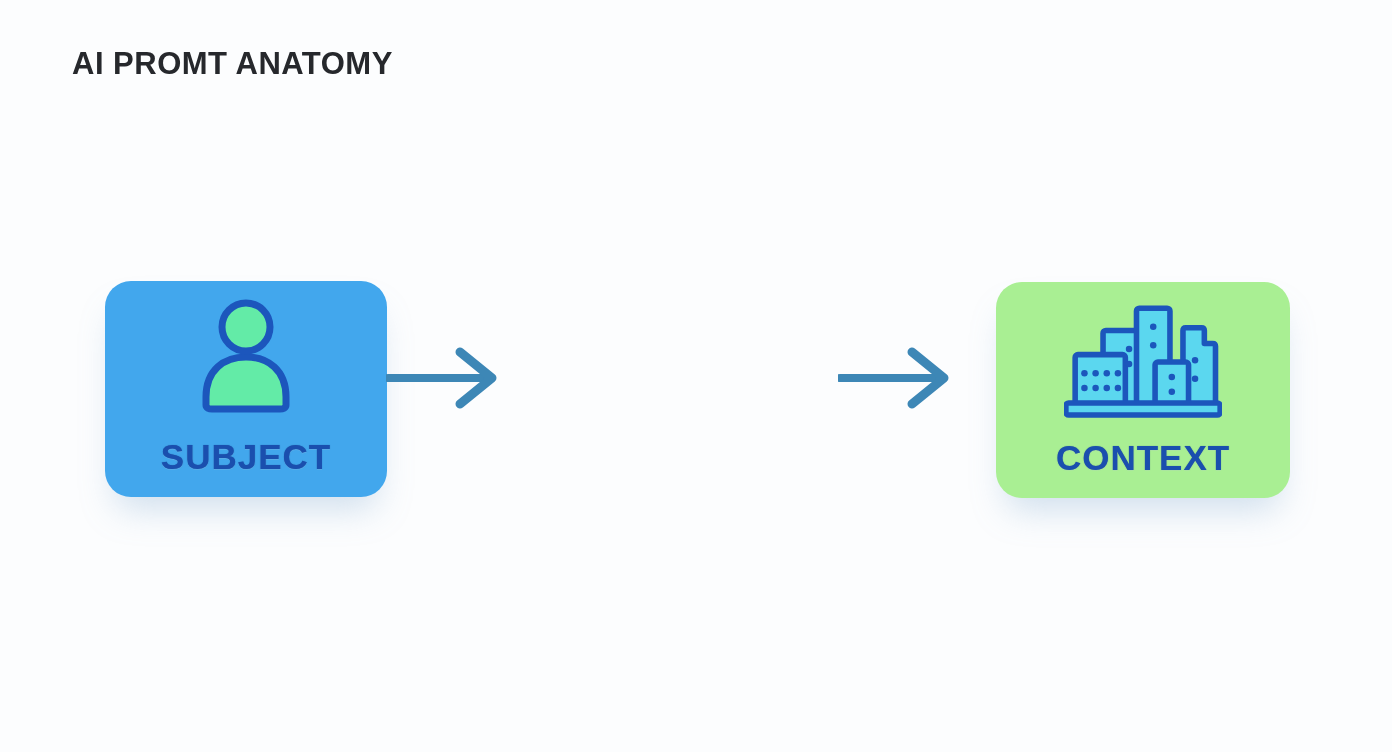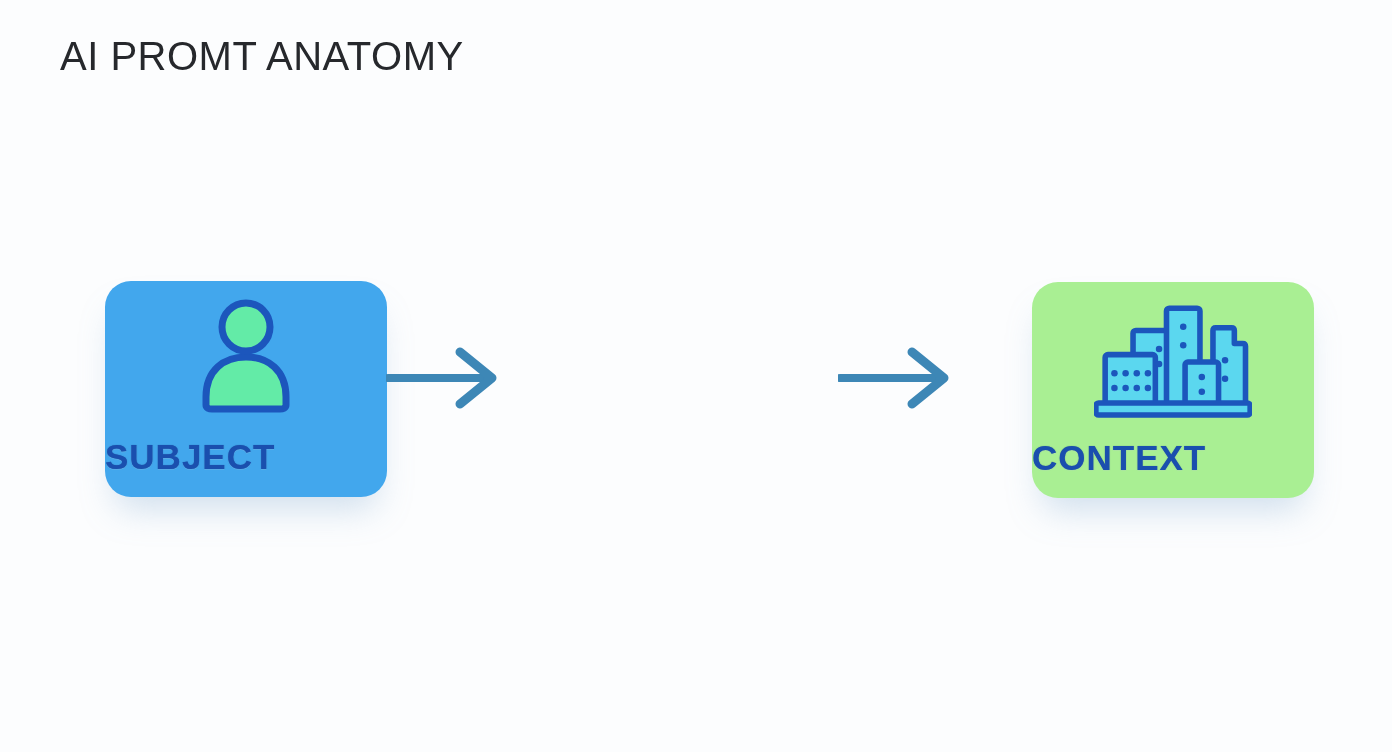--- a/index.html
+++ b/index.html
@@ -13,49 +13,50 @@
   }
   .canvas {
     position: relative;
     width: 1392px;
     height: 752px;
   }
   .page-title {
     position: absolute;
     left: 60px;
     top: 34px;
-    margin: 0;
-    font-size: 40px;
-    font-weight: 400;
+    margin: 12px;
+    font-size: 31px;
+    font-weight: 700;
     letter-spacing: 0.5px;
     color: var(--title-text, #26282c);
   }
   .step-box {
     position: absolute;
     width: 282px;
     height: 216px;
     border-radius: 26px;
     box-shadow: 0 22px 34px -10px rgba(130, 170, 205, 0.35);
   }
   .box-subject { left: 105px; top: 281px; background: var(--subject-box, #42a7ed); }
   .box-action  { left: 555px; top: 280px; background: var(--action-box, #3ee9d2); }
-  .box-context { left: 1032px; top: 282px; background: var(--context-box, #a9ef93); }
+  .box-context { left: 996px; top: 282px; background: var(--context-box, #a9ef93); padding-left: 12px; }
   .box-icon {
     position: absolute;
     left: 50%;
     transform: translateX(-50%);
   }
   .icon-person   { top: 16px; }
   .icon-running  { top: 12px; }
   .icon-building { top: 22px; }
   .box-label {
     position: absolute;
     bottom: 20px;
     left: 0;
     width: 100%;
+    text-align: center;
     font-size: 35px;
     font-weight: 800;
     letter-spacing: 1px;
     color: var(--label-blue, #1a4fae);
     text-shadow: 0 0 1px rgba(16, 50, 120, 0.55), 0 1px 0 rgba(255,255,255,0.15);
   }
   .arrow {
     position: absolute;
     top: 343px;
   }

